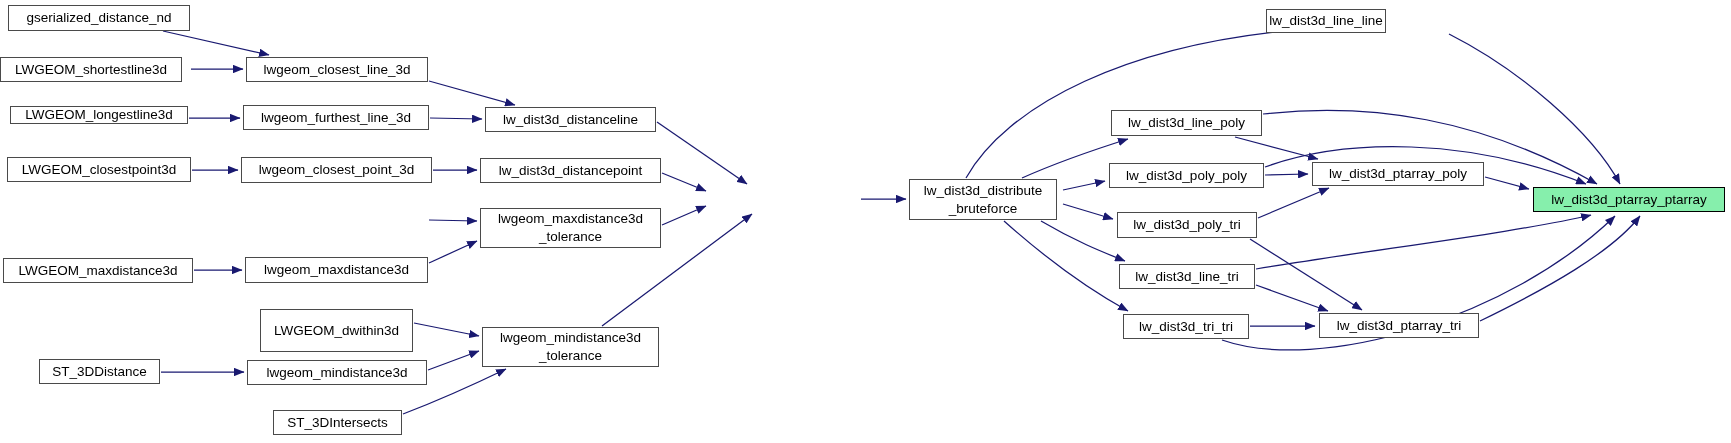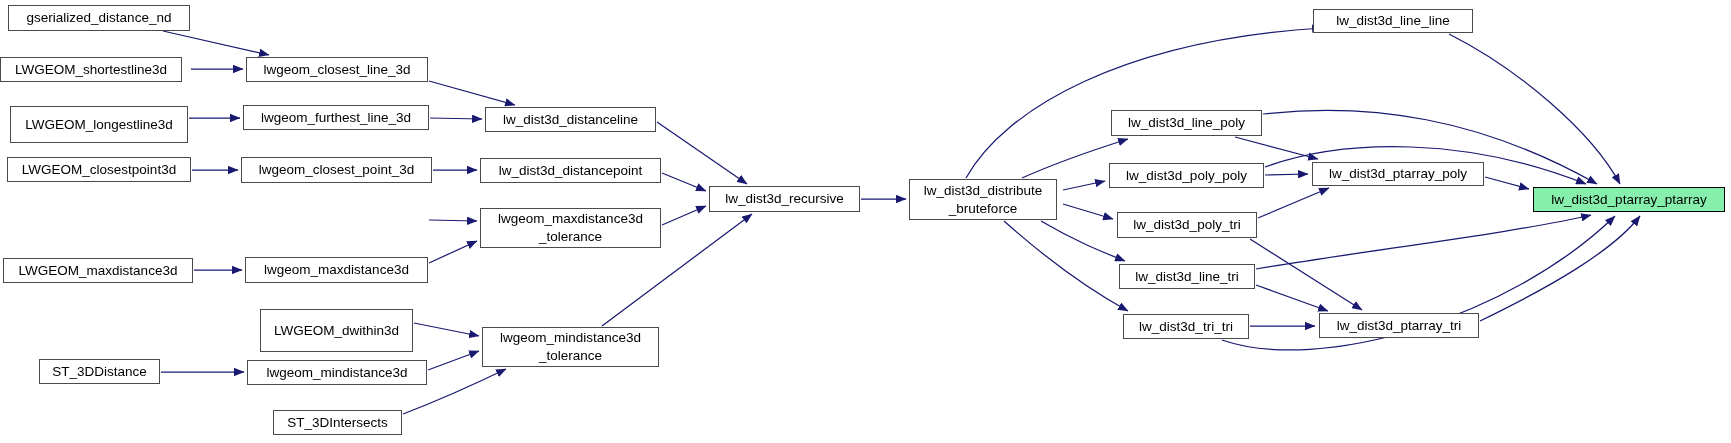--- a/index.html
+++ b/index.html
@@ -74,45 +74,44 @@
       <path d="M1256,269 C1370,250 1520,232 1591,215" marker-end="url(#arrow)"></path>
       <path d="M1250,326 L1315,326" marker-end="url(#arrow)"></path>
       <path d="M1222,340 C1320,374 1510,318 1615,216" marker-end="url(#arrow)"></path>
       <path d="M1485,177 L1529,189" marker-end="url(#arrow)"></path>
       <path d="M1480,321 C1548,288 1612,252 1640,216" marker-end="url(#arrow)"></path>
     </g>
   </svg>
 
   <div class="node" style="left:8px;top:5px;width:182px;height:26px">gserialized_distance_nd</div>
   <div class="node" style="left:0;top:57px;width:182px;height:25px">LWGEOM_shortestline3d</div>
-  <div class="node" style="left:10px;top:106px;width:178px;height:37px">LWGEOM_longestline3d</div>
+  <div class="node" style="left:10px;top:106px;width:178px;height:18px">LWGEOM_longestline3d</div>
   <div class="node" style="left:7px;top:157px;width:184px;height:25px">LWGEOM_closestpoint3d</div>
   <div class="node" style="left:3px;top:258px;width:190px;height:25px">LWGEOM_maxdistance3d</div>
   <div class="node" style="left:39px;top:359px;width:121px;height:25px">ST_3DDistance</div>
 
   <div class="node" style="left:246px;top:57px;width:182px;height:25px">lwgeom_closest_line_3d</div>
   <div class="node" style="left:243px;top:105px;width:186px;height:25px">lwgeom_furthest_line_3d</div>
   <div class="node" style="left:241px;top:157px;width:191px;height:26px">lwgeom_closest_point_3d</div>
   <div class="node" style="left:245px;top:257px;width:183px;height:26px">lwgeom_maxdistance3d</div>
   <div class="node" style="left:260px;top:309px;width:153px;height:43px">LWGEOM_dwithin3d</div>
   <div class="node" style="left:247px;top:360px;width:180px;height:25px">lwgeom_mindistance3d</div>
   <div class="node" style="left:273px;top:410px;width:129px;height:25px">ST_3DIntersects</div>
 
   <div class="node" style="left:485px;top:107px;width:171px;height:25px">lw_dist3d_distanceline</div>
   <div class="node" style="left:480px;top:158px;width:181px;height:25px">lw_dist3d_distancepoint</div>
   <div class="node" style="left:480px;top:208px;width:181px;height:40px">lwgeom_maxdistance3d
 _tolerance</div>
   <div class="node" style="left:482px;top:327px;width:177px;height:40px">lwgeom_mindistance3d
 _tolerance</div>
 
-  <div class="node" style="left:709px;top:186px;width:151px;height:26px">lw_dist3d_recursive</div>
   <div class="node" style="left:909px;top:179px;width:148px;height:41px">lw_dist3d_distribute
 _bruteforce</div>
 
-  <div class="node" style="left:1313px;top:9px;width:160px;height:24px">lw_dist3d_line_line</div>
+  <div class="node" style="left:1266px;top:9px;width:120px;height:24px">lw_dist3d_line_line</div>
   <div class="node" style="left:1111px;top:110px;width:151px;height:26px">lw_dist3d_line_poly</div>
   <div class="node" style="left:1109px;top:163px;width:155px;height:25px">lw_dist3d_poly_poly</div>
   <div class="node" style="left:1117px;top:212px;width:140px;height:26px">lw_dist3d_poly_tri</div>
   <div class="node" style="left:1119px;top:264px;width:136px;height:25px">lw_dist3d_line_tri</div>
   <div class="node" style="left:1123px;top:314px;width:126px;height:25px">lw_dist3d_tri_tri</div>
 
   <div class="node" style="left:1312px;top:162px;width:172px;height:24px">lw_dist3d_ptarray_poly</div>
   <div class="node" style="left:1319px;top:313px;width:160px;height:25px">lw_dist3d_ptarray_tri</div>
 
   <div class="node hl" style="left:1533px;top:187px;width:192px;height:25px">lw_dist3d_ptarray_ptarray</div>

